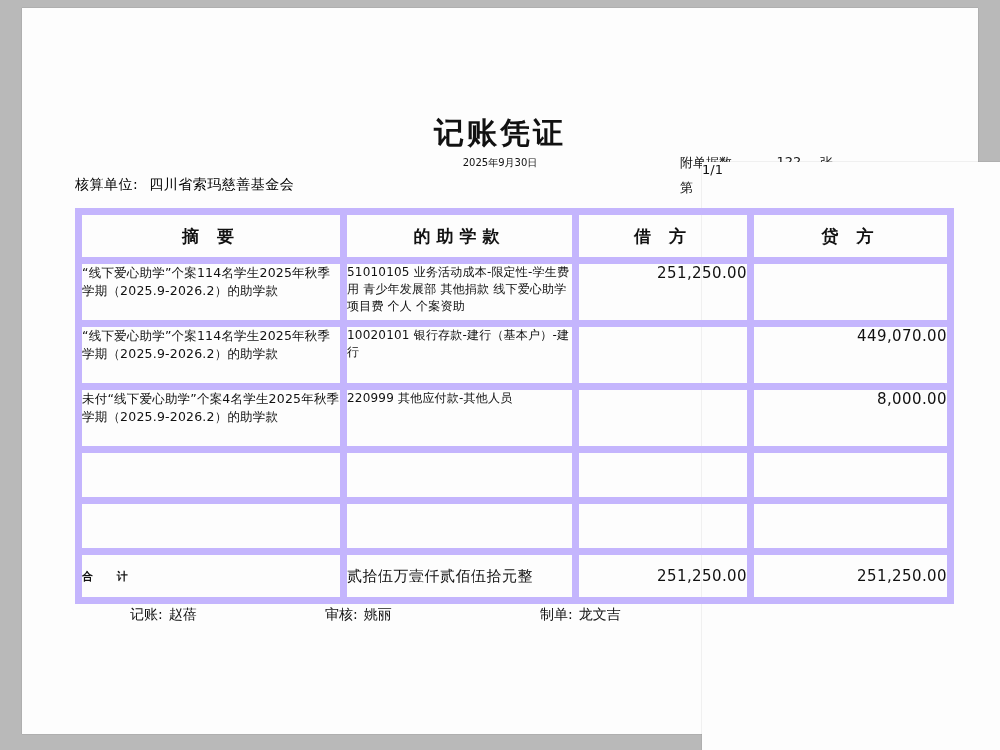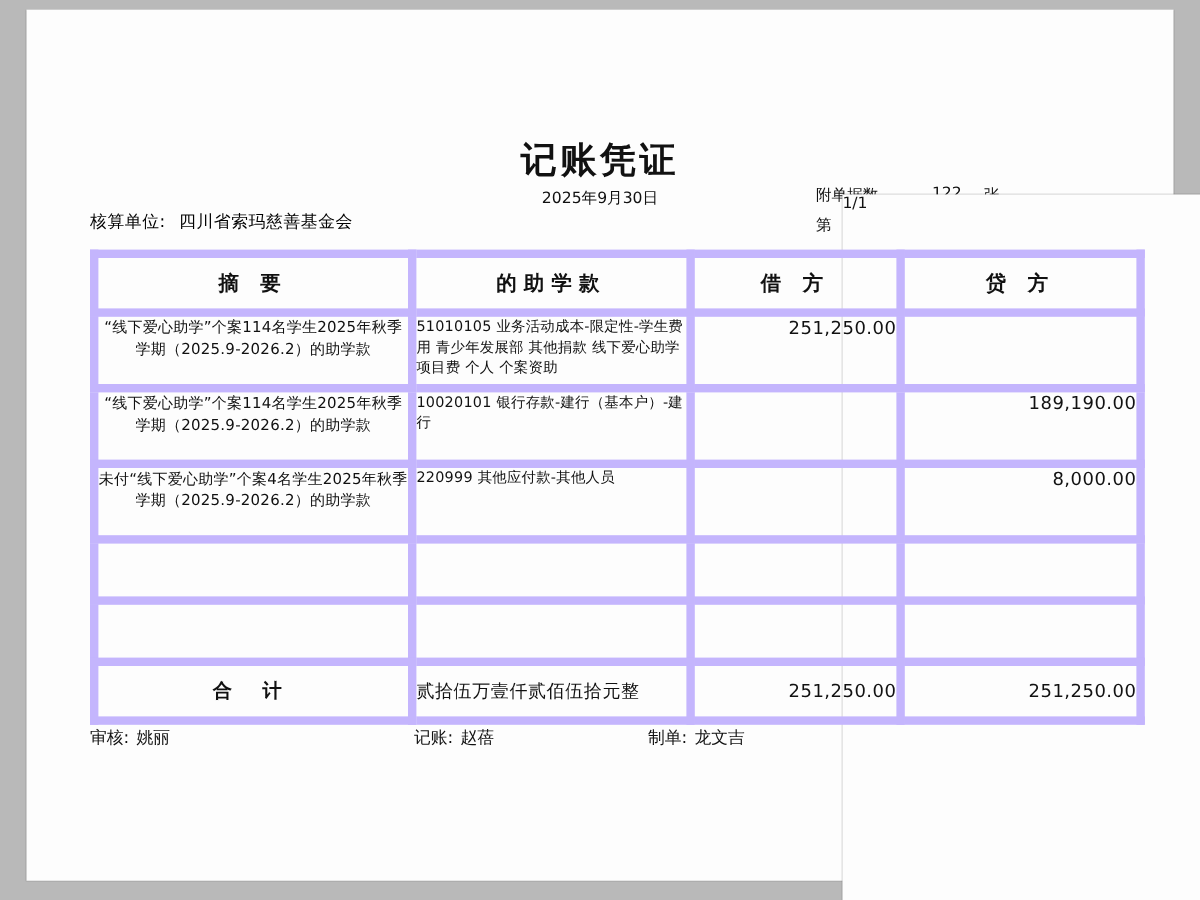--- a/index.html
+++ b/index.html
@@ -32,21 +32,21 @@
     font-weight: bold;
     letter-spacing: 3px;
     color: #111;
   }
   .doc-date {
     position: absolute;
     left: 0;
     top: 148px;
     width: 100%;
     text-align: center;
-    font-size: 13px;
+    font-size: 10px;
     color: #111;
   }
   .meta-left {
     position: absolute;
     left: 53px;
     top: 168px;
     font-size: 14px;
     color: #000000;
     letter-spacing: 0.5px;
   }
@@ -99,21 +99,20 @@
   col.c-summary { width: 265px; }
   col.c-account { width: 232px; }
   col.c-debit   { width: 175px; }
   col.c-credit  { width: 200px; }
 
   td.summary {
     font-size: 12.5px;
     line-height: 1.45;
     padding: 6px 7px 6px 9px;
     letter-spacing: 0.2px;
-    text-align: center;
   }
   td.account {
     font-size: 12px;
     line-height: 1.42;
     padding: 6px 6px 6px 7px;
     letter-spacing: 0.2px;
     margin-left: 36px;
   }
   td.amount {
     font-size: 15px;
@@ -122,22 +121,21 @@
     font-family: "DejaVu Sans", "Liberation Sans", sans-serif;
     letter-spacing: 0.4px;
   }
   tr.entry td { height: 56px; }
   tr.blank td { height: 44px; }
   tr.total td {
     height: 42px;
     vertical-align: middle;
   }
   td.total-label {
-    text-align: center;
-    font-size: 16px;
+    font-size: 11px;
     font-weight: bold;
     letter-spacing: 10px;
     padding-left: 8px;
   }
   td.total-words {
     font-size: 15px;
     padding: 0 0 0 8px;
     letter-spacing: 0.5px;
   }
   td.total-amount {
@@ -209,21 +207,21 @@
       <tr class="entry">
         <td class="summary">“线下爱心助学”个案114名学生2025年秋季学期（2025.9-2026.2）的助学款</td>
         <td class="account">51010105  业务活动成本-限定性-学生费用  青少年发展部  其他捐款  线下爱心助学  项目费  个人  个案资助</td>
         <td class="amount">251,250.00</td>
         <td class="amount"></td>
       </tr>
       <tr class="entry">
         <td class="summary">“线下爱心助学”个案114名学生2025年秋季学期（2025.9-2026.2）的助学款</td>
         <td class="account">10020101  银行存款-建行（基本户）-建行</td>
         <td class="amount"></td>
-        <td class="amount">189,190.00</td>
+        <td class="amount">449,070.00</td>
       </tr>
       <tr class="entry">
         <td class="summary">未付“线下爱心助学”个案4名学生2025年秋季学期（2025.9-2026.2）的助学款</td>
         <td class="account">220999  其他应付款-其他人员</td>
         <td class="amount"></td>
         <td class="amount">8,000.00</td>
       </tr>
       <tr class="blank">
         <td class="summary"></td>
         <td class="account"></td>
@@ -239,27 +237,27 @@
       <tr class="total">
         <td class="total-label">合    计</td>
         <td class="total-words">贰拾伍万壹仟贰佰伍拾元整</td>
         <td class="total-amount">251,250.00</td>
         <td class="total-amount">251,250.00</td>
       </tr>
     </tbody>
   </table>
 
   <div class="footer">
+    <div class="sig f1">
+      <span>记账:</span>
+      <span class="name">赵蓓</span>
+    </div>
     <div class="sig f2">
       <span>审核:</span>
       <span class="name">姚丽</span>
     </div>
-    <div class="sig f1">
-      <span>记账:</span>
-      <span class="name">赵蓓</span>
-    </div>
     <div class="sig f4">
       <span>制单:</span>
       <span class="name">龙文吉</span>
     </div>
   </div>
 
 </div>
 
 </body></html>

